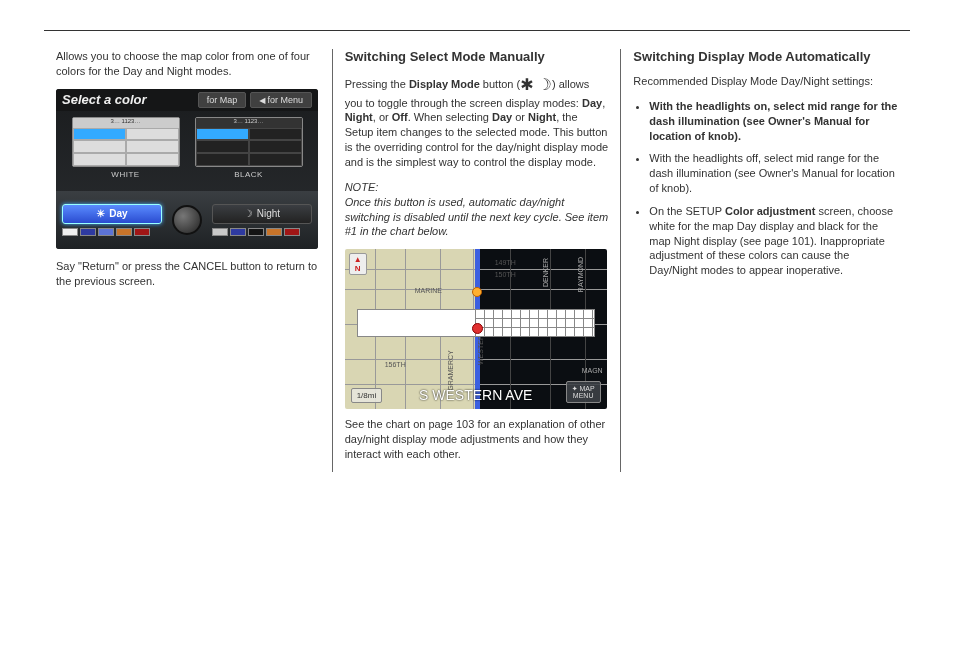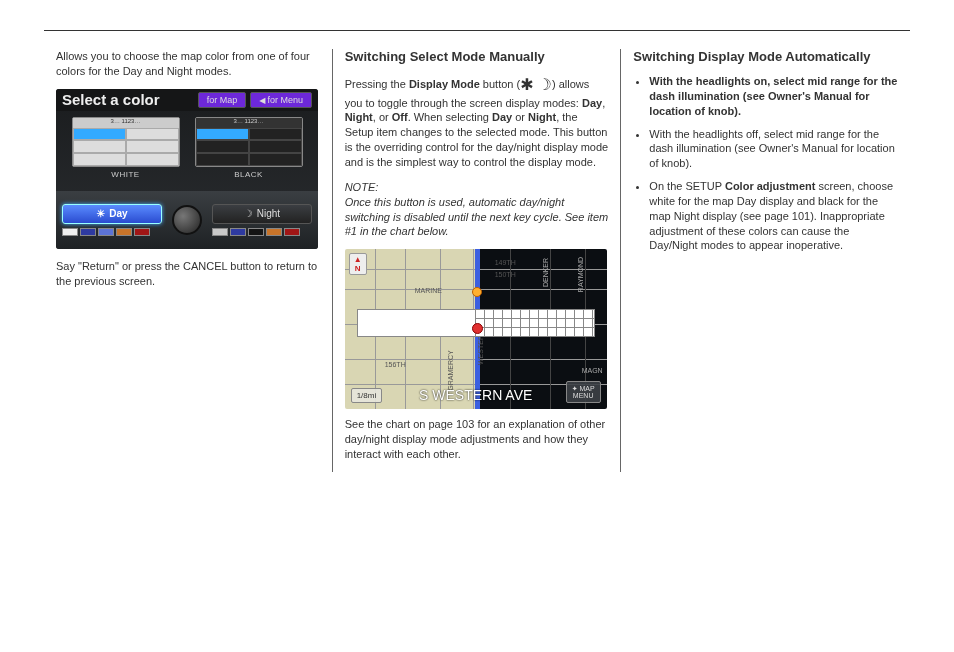--- a/index.html
+++ b/index.html
@@ -12,23 +12,23 @@
   .col2 { width: 296px; border-right: 1px solid #666; }
   .col3 { width: 296px; }
   h3.sec { font-size: 13px; font-weight: bold; margin-bottom: 10px; }
   p.body { font-size: 11px; line-height: 1.35; margin-bottom: 10px; }
   .icons-line { margin-bottom: 6px; }
   .sun-icon { font-size: 16px; margin-right: 4px; vertical-align: middle; }
   .moon-icon { font-size: 16px; vertical-align: middle; }
   
   .shot1 { width: 262px; height: 160px; background: linear-gradient(#1a1c1e,#2a2d30); border-radius: 3px; overflow: hidden; margin-bottom: 10px; position: relative; }
   .shot1-top { height: 22px; display: flex; align-items: center; background: #151617; padding: 0 6px; gap: 8px; }
-  .shot1-title { color: #eee; font-size: 15px; font-weight: bold; }
+  .shot1-title { color: #eee; font-size: 13px; font-weight: bold; font-style: italic; }
   .shot1-tabs { display: flex; gap: 4px; margin-left: auto; }
-  .tab { background: #6d28d9; color: #ddd; font-size: 9px; padding: 2px 8px; border-radius: 2px; border: 1px solid #555; }
+  .tab { background: #404040; color: #ddd; font-size: 9px; padding: 2px 8px; border-radius: 2px; border: 1px solid #555; }
   .tab .tri { font-size: 8px; margin-right: 2px; }
   .shot1-mid { display: flex; justify-content: space-around; align-items: flex-start; padding: 6px 8px 2px; }
   .thumb { width: 108px; }
   .thumb-box { width: 108px; height: 50px; background: #ddd; border: 1px solid #888; border-radius: 2px; overflow: hidden; display: flex; flex-direction: column; }
   .thumb-box.dark { background: #222; }
   .thumb-head { height: 10px; background: #ccc; font-size: 6px; text-align: center; color: #333; }
   .thumb-box.dark .thumb-head { background: #333; color: #ccc; }
   .thumb-row { flex: 1; display:flex; }
   .thumb-row div { flex:1; border: 0.5px solid #aaa; font-size:5px; }
   .thumb-box.dark .thumb-row div { border-color:#444; }
@@ -198,20 +198,21 @@
         <div class="scale">1/8mi</div>
         <div class="menu-btn">✦ <span>MAP</span><br><span>MENU</span></div>
         <div class="street-lbl">S WESTERN AVE</div>
       </div>
 
       <p class="body">See the chart on page 103 for an explanation of other day/night display mode adjustments and how they interact with each other.</p>
     </div>
 
     <div class="col col3">
       <h3 class="sec">Switching Display Mode Automatically</h3>
+      <p class="body">Recommended Display Mode Day/Night settings:</p>
       <ul style="padding-left:16px; font-size:11px; line-height:1.35;">
         <li style="margin-bottom:8px;font-weight:bold;">With the headlights on, select mid range for the dash illumination (see Owner's Manual for location of knob).</li>
         <li style="margin-bottom:8px;">With the headlights off, select mid range for the dash illumination (see Owner's Manual for location of knob).</li>
         <li style="margin-bottom:8px;">On the SETUP <b>Color adjustment</b> screen, choose white for the map Day display and black for the map Night display (see page 101). Inappropriate adjustment of these colors can cause the Day/Night modes to appear inoperative.</li>
       </ul>
     </div>
 
   </div>
 </div>
 

